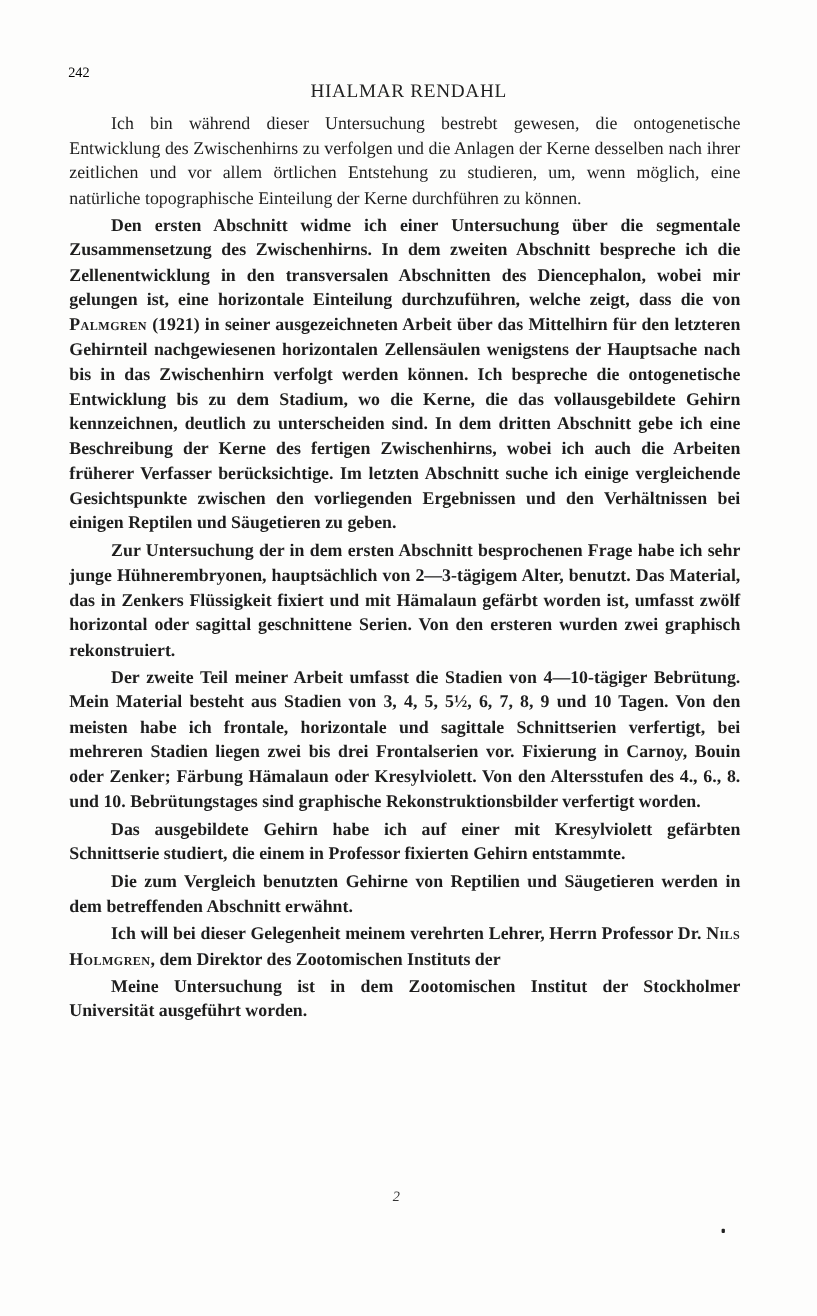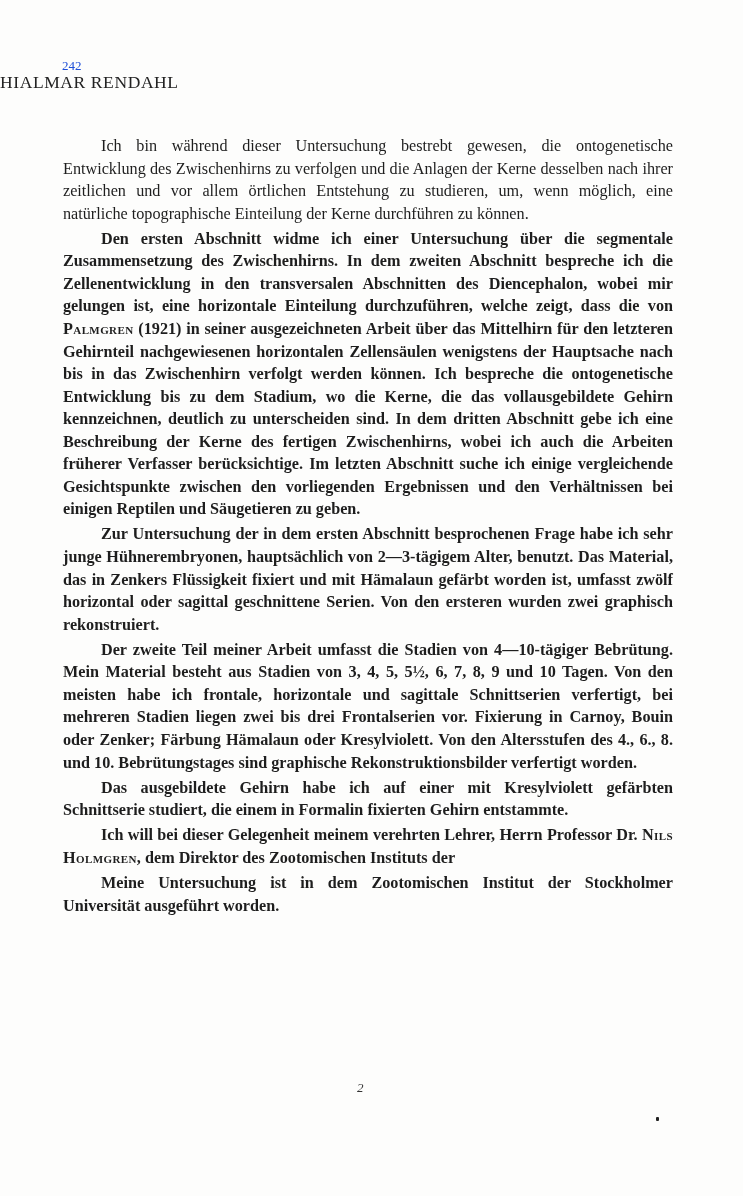--- a/index.html
+++ b/index.html
@@ -6,29 +6,29 @@
     body {
       width: 743px; height: 1196px;
       background: #fdfdfc;
       position: relative;
       overflow: hidden;
       font-family: "Liberation Serif", "DejaVu Serif", serif;
       color: #1e1e1e;
     }
     .page-number {
       position: absolute; left: 62px; top: 58px;
-      font-size: 13px; color: #1d4ed8;
+      font-size: 13px; color: #000000;
     }
     .running-head {
       position: absolute; left: 0; width: 743px; top: 72px;
-      font-size: 17.5px; letter-spacing: 0.6px; color: #222;
+      text-align: center; font-size: 17.5px; letter-spacing: 0.6px; color: #222;
     }
     .body-text {
       position: absolute; left: 63px; top: 101px; width: 610px;
-      font-size: 16.2px; line-height: 22.55px; margin-top: 34px;
+      font-size: 16.2px; line-height: 22.55px;
     }
     .body-text p {
       margin: 0; text-align: justify; text-indent: 38px;
       hyphens: manual;
     }
     .body-text p.gap { margin-top: 2.6px; font-weight: bold; }
     .sc { font-variant: small-caps; letter-spacing: 0.4px; }
     .signature {
       position: absolute; left: 357px; top: 1080px;
       font-size: 13px; font-style: italic; color: #333;
@@ -52,21 +52,24 @@
     <p class="gap">
       <span>Den ersten Abschnitt widme ich einer Untersuchung über die segmentale Zusammensetzung des Zwischenhirns. In dem zweiten Abschnitt bespreche ich die Zellenentwicklung in den transversalen Abschnitten des Diencephalon, wobei mir gelungen ist, eine horizontale Einteilung durchzuführen, welche zeigt, dass die von </span><span class="sc">Palmgren</span><span> (1921) in seiner ausgezeichneten Arbeit über das Mittelhirn für den letzteren Gehirnteil nachgewiesenen horizontalen Zellensäulen wenigstens der Hauptsache nach bis in das Zwischenhirn verfolgt werden können. Ich bespreche die ontogenetische Entwicklung bis zu dem Stadium, wo die Kerne, die das vollausgebildete Gehirn kennzeichnen, deutlich zu unterscheiden sind. In dem dritten Abschnitt gebe ich eine Beschreibung der Kerne des fertigen Zwischenhirns, wobei ich auch die Arbeiten früherer Verfasser berücksichtige. Im letzten Abschnitt suche ich einige vergleichende Gesichtspunkte zwischen den vorliegenden Ergebnissen und den Verhältnissen bei einigen Reptilen und Säugetieren zu geben.</span>
     </p>
     <p class="gap">
       <span>Zur Untersuchung der in dem ersten Abschnitt besprochenen Frage habe ich sehr junge Hühnerembryonen, hauptsächlich von 2—3-tägigem Alter, benutzt. Das Material, das in Zenkers Flüssigkeit fixiert und mit Hämalaun gefärbt worden ist, umfasst zwölf horizontal oder sagittal geschnittene Serien. Von den ersteren wurden zwei graphisch rekonstruiert.</span>
     </p>
     <p class="gap">
       <span>Der zweite Teil meiner Arbeit umfasst die Stadien von 4—10-tägiger Bebrütung. Mein Material besteht aus Stadien von 3, 4, 5, 5½, 6, 7, 8, 9 und 10 Tagen. Von den meisten habe ich frontale, horizontale und sagittale Schnittserien verfertigt, bei mehreren Stadien liegen zwei bis drei Frontalserien vor. Fixierung in Carnoy, Bouin oder Zenker; Färbung Hämalaun oder Kresylviolett. Von den Altersstufen des 4., 6., 8. und 10. Bebrütungstages sind graphische Rekonstruktionsbilder verfertigt worden.</span>
     </p>
     <p class="gap">
-      <span>Das ausgebildete Gehirn habe ich auf einer mit Kresylviolett gefärbten Schnittserie studiert, die einem in Formalin fixierten Gehirn entstammte.</span>
+      <span>Das ausgebildete Gehirn habe ich auf einer mit Kresylviolett gefärbten Schnittserie studiert, die einem in Professor fixierten Gehirn entstammte.</span>
+    </p>
+    <p class="gap">
+      <span>Die zum Vergleich benutzten Gehirne von Reptilien und Säugetieren werden in dem betreffenden Abschnitt erwähnt.</span>
     </p>
     <p class="gap">
       <span>Ich will bei dieser Gelegenheit meinem verehrten Lehrer, Herrn Professor Dr. </span><span class="sc">Nils Holmgren</span><span>, dem Direktor des Zootomischen Instituts der</span>
     </p>
     <p class="gap">
       <span>Meine Untersuchung ist in dem Zootomischen Institut der Stockholmer Universität ausgeführt worden.</span>
     </p>
   </div>
 
   <div class="signature">2</div>

